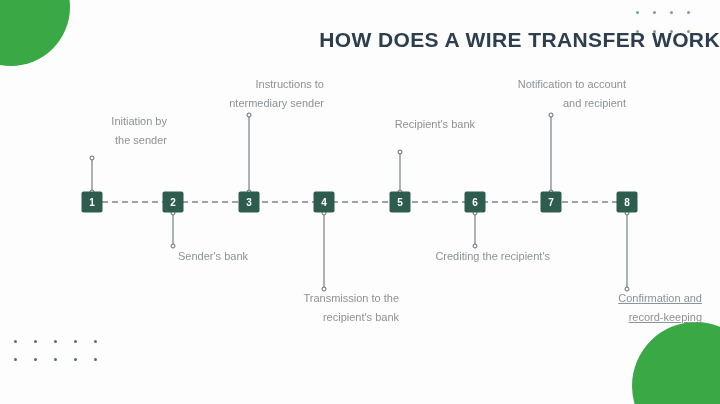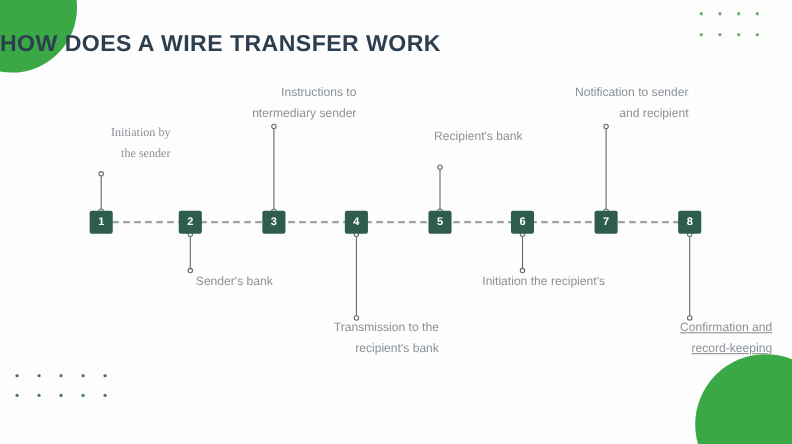--- a/index.html
+++ b/index.html
@@ -41,21 +41,21 @@
     left:14px; bottom:28px;
     grid-template-columns:repeat(5, 20px);
     grid-template-rows:repeat(2, 18px);
   }
   .dots-bl span { background:#4d7a5e; }
 
   
   .title {
     position:absolute;
     top:28px; left:0; right:0;
-    text-align:left;
+    text-align:right;
     font-size:21px;
     font-weight:bold;
     letter-spacing:0.4px;
     color:#2d3e4e;
     font-family:"Liberation Sans", sans-serif;
   }
 
   
   .timeline-line {
     position:absolute;
@@ -149,21 +149,21 @@
 
   <div class="title">HOW DOES A WIRE TRANSFER WORK</div>
 
   <div class="timeline-line"></div>
 
   <div id="steps-layer">
       <div class="stem" style="left: 92px; top: 158px; height: 34px;"></div>
       <div class="stem-dot" style="left: 92px; top: 158px;"></div>
       <div class="stem-dot" style="left: 92px; top: 192px;"></div>
       <div class="node" style="left: 92px;">1</div>
-      <div class="label" style="left: 80px; top: 112px; font-family: Liberation Serif, serif;"><span class="l1">Initiation by</span><span class="l2">the sender</span></div>
+      <div class="label" style="left: 92px; top: 112px;"><span class="l1">Initiation by</span><span class="l2">the sender</span></div>
       <div class="stem" style="left: 173px; top: 213px; height: 33px;"></div>
       <div class="stem-dot" style="left: 173px; top: 213px;"></div>
       <div class="stem-dot" style="left: 173px; top: 246px;"></div>
       <div class="node" style="left: 173px;">2</div>
       <div class="label" style="left: 173px; top: 247px;"><span class="l1">Sender's bank</span></div>
       <div class="stem" style="left: 249px; top: 115px; height: 77px;"></div>
       <div class="stem-dot" style="left: 249px; top: 115px;"></div>
       <div class="stem-dot" style="left: 249px; top: 192px;"></div>
       <div class="node" style="left: 249px;">3</div>
       <div class="label" style="left: 249px; top: 75px;"><span class="l1">Instructions to</span><span class="l2">ntermediary sender</span></div>
@@ -174,26 +174,26 @@
       <div class="label" style="left: 324px; top: 289px;"><span class="l1">Transmission to the</span><span class="l2">recipient's bank</span></div>
       <div class="stem" style="left: 400px; top: 152px; height: 40px;"></div>
       <div class="stem-dot" style="left: 400px; top: 152px;"></div>
       <div class="stem-dot" style="left: 400px; top: 192px;"></div>
       <div class="node" style="left: 400px;">5</div>
       <div class="label" style="left: 400px; top: 115px;"><span class="l1">Recipient's bank</span></div>
       <div class="stem" style="left: 475px; top: 213px; height: 33px;"></div>
       <div class="stem-dot" style="left: 475px; top: 213px;"></div>
       <div class="stem-dot" style="left: 475px; top: 246px;"></div>
       <div class="node" style="left: 475px;">6</div>
-      <div class="label" style="left: 475px; top: 247px;"><span class="l1">Initiation the recipient's</span></div>
+      <div class="label" style="left: 475px; top: 247px;"><span class="l1">Crediting the recipient's</span></div>
       <div class="stem" style="left: 551px; top: 115px; height: 77px;"></div>
       <div class="stem-dot" style="left: 551px; top: 115px;"></div>
       <div class="stem-dot" style="left: 551px; top: 192px;"></div>
       <div class="node" style="left: 551px;">7</div>
-      <div class="label" style="left: 551px; top: 75px;"><span class="l1">Notification to sender</span><span class="l2">and recipient</span></div>
+      <div class="label" style="left: 551px; top: 75px;"><span class="l1">Notification to account</span><span class="l2">and recipient</span></div>
       <div class="stem" style="left: 627px; top: 213px; height: 76px;"></div>
       <div class="stem-dot" style="left: 627px; top: 213px;"></div>
       <div class="stem-dot" style="left: 627px; top: 289px;"></div>
       <div class="node" style="left: 627px;">8</div>
       <div class="label" style="left: 627px; top: 289px; text-decoration: underline;"><span class="l1">Confirmation and</span><span class="l2">record-keeping</span></div>
     </div>
 
 </div>
 
 </body></html>

